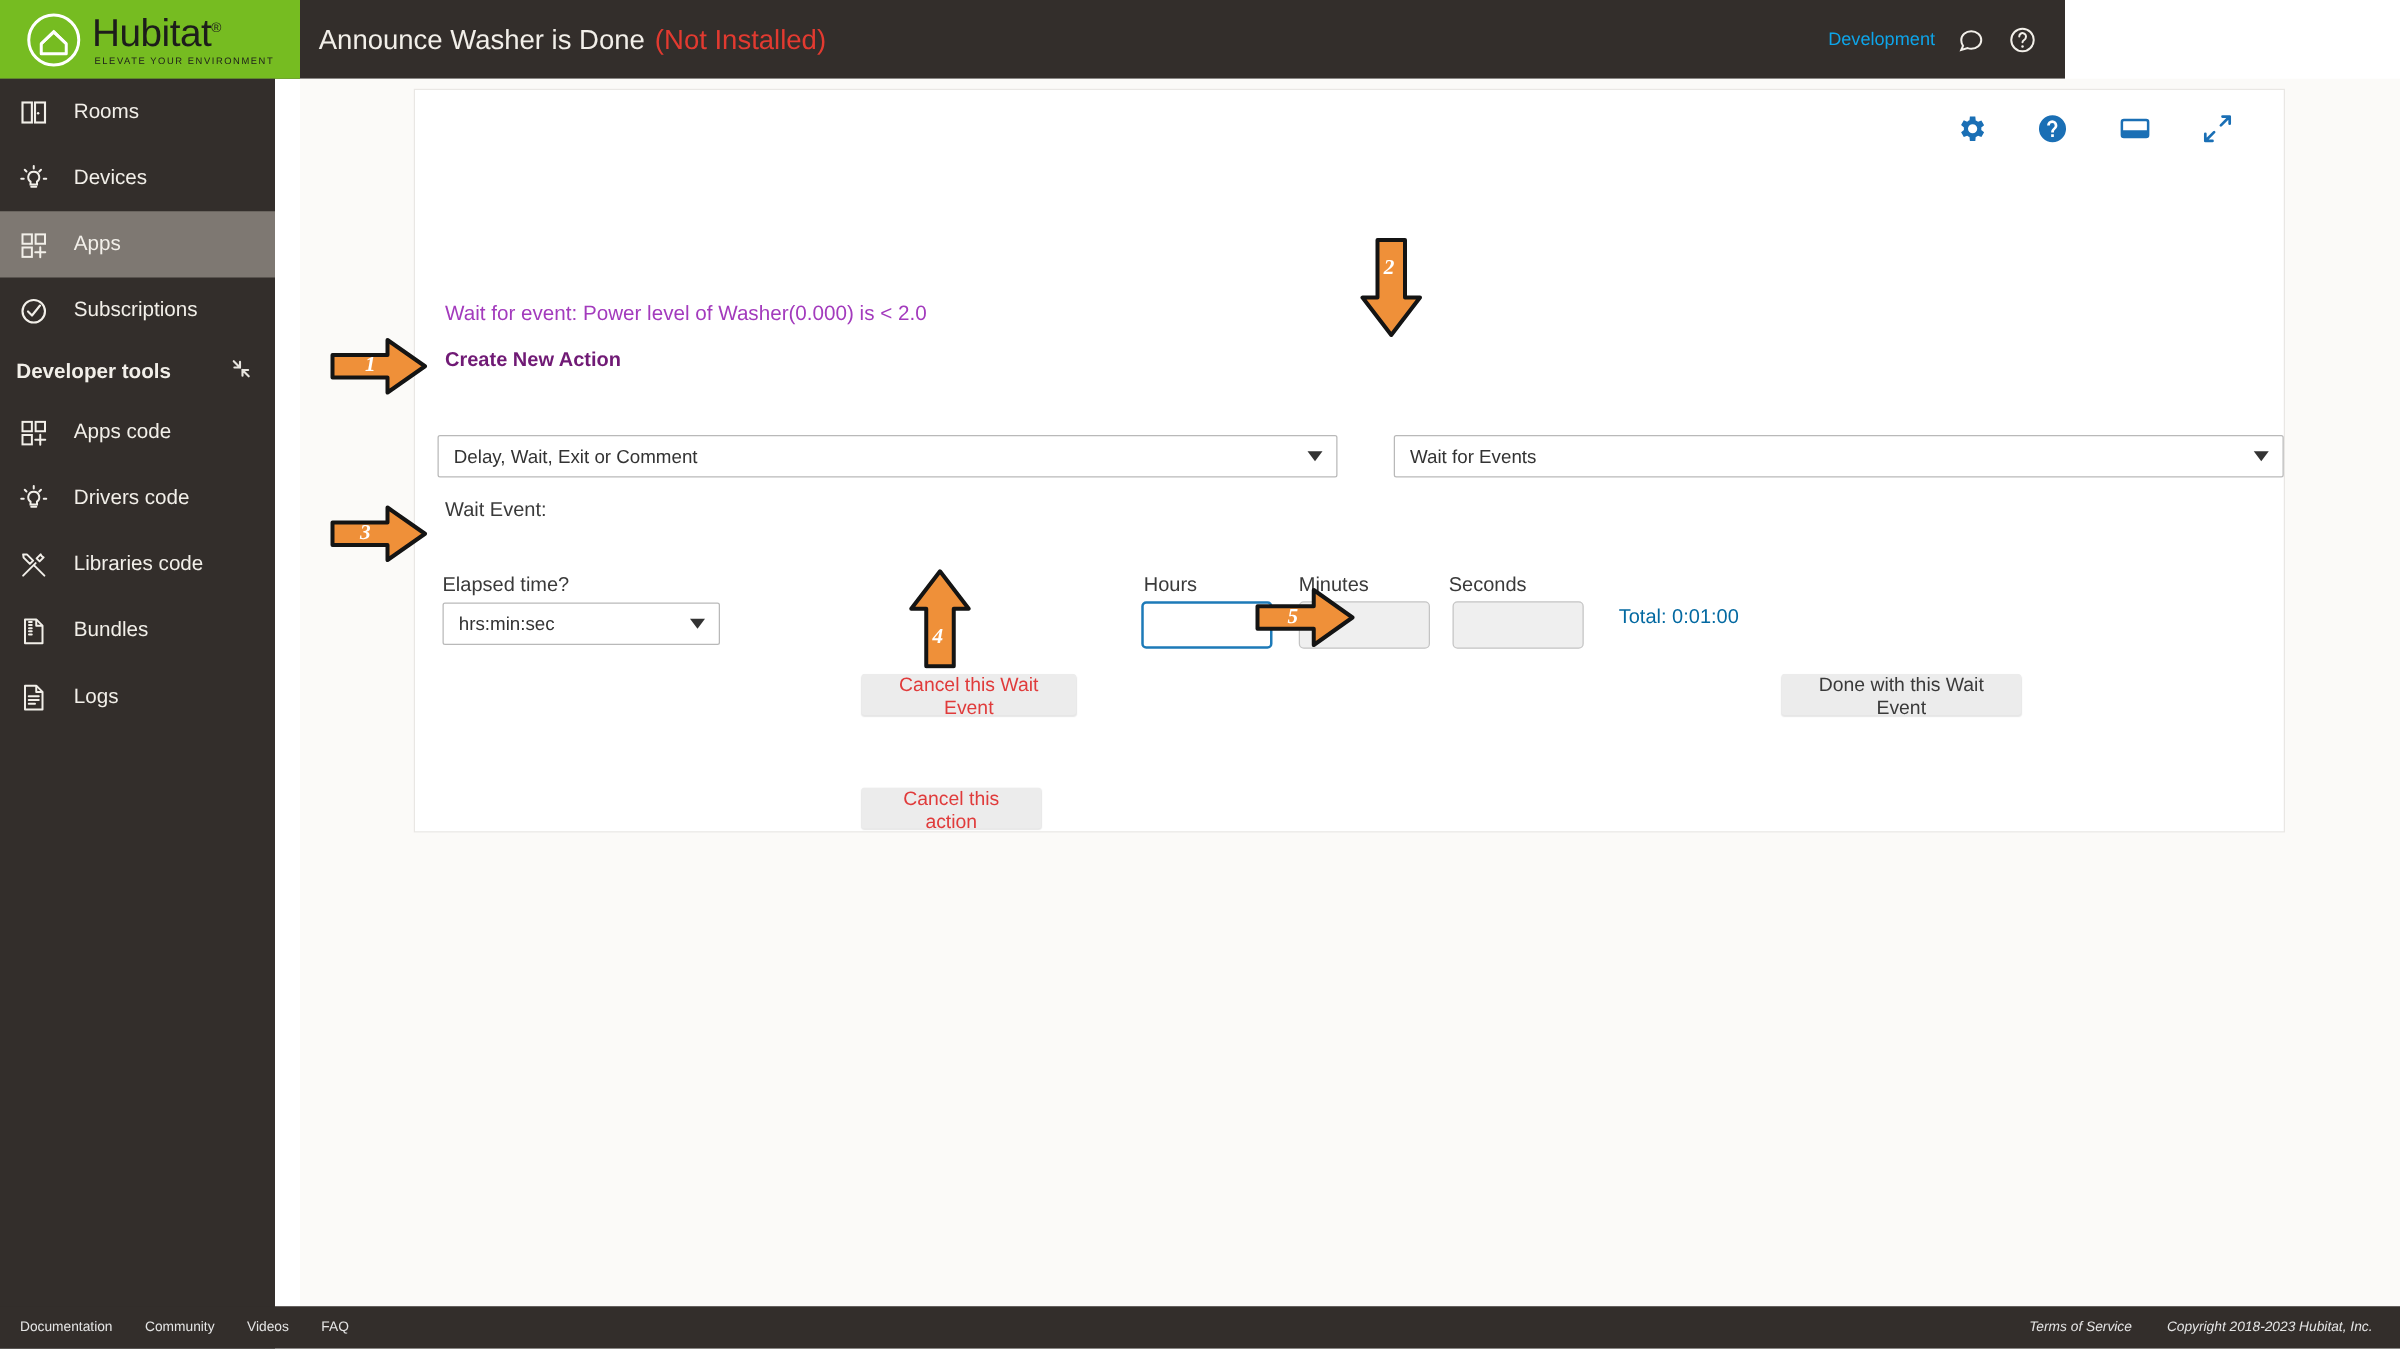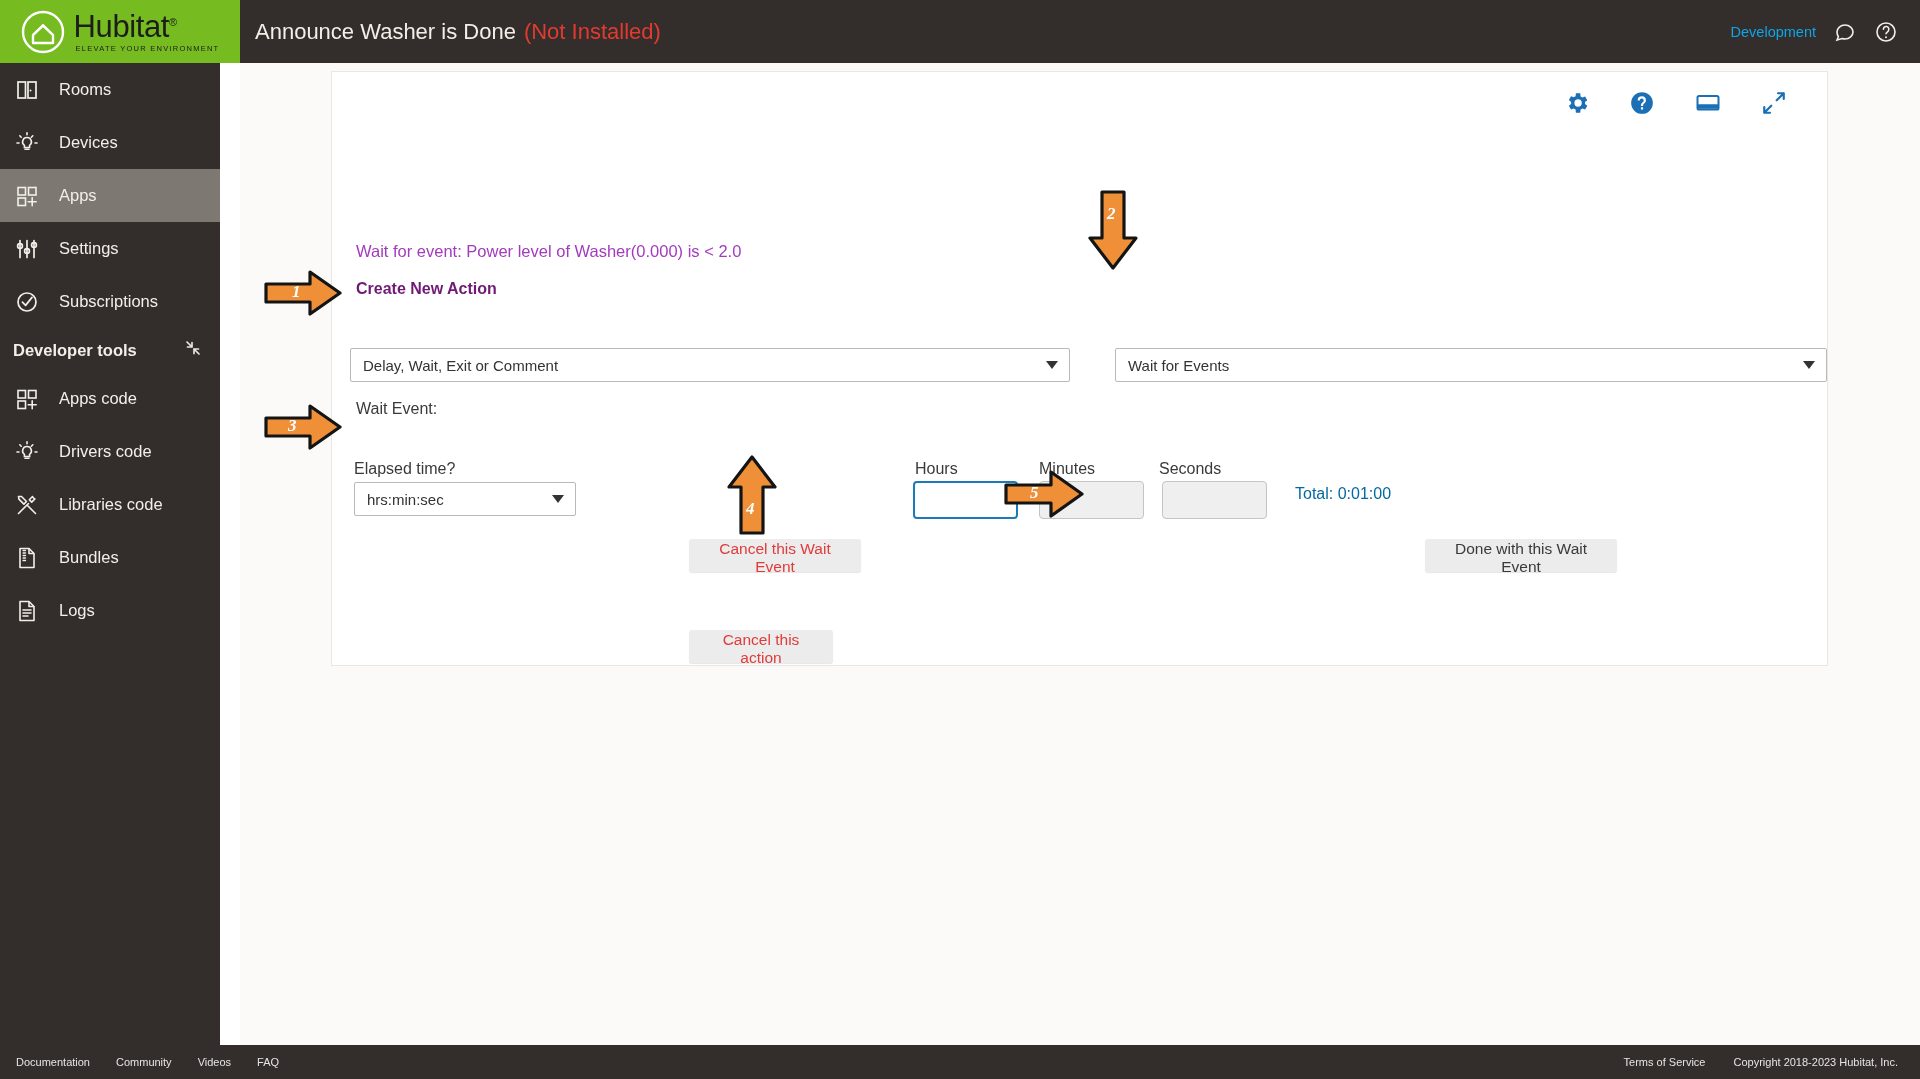--- a/index.html
+++ b/index.html
@@ -16,21 +16,21 @@
     position: relative;
     width: 1920px;
     height: 1079px;
     background: #ffffff;
   }
 
   
   .topbar {
     position: absolute;
     top: 0; left: 0;
-    width: 1920px;
+    width: 1652px;
     height: 63px;
     background: #332e2b;
     display: flex;
     align-items: stretch;
     justify-content: center;
   }
   .brand {
     width: 240px;
     height: 63px;
     background: #76bc21;
@@ -254,21 +254,21 @@
     bottom: 0; left: 0;
     width: 1920px;
     height: 34px;
     background: #332e2b;
     display: flex;
     align-items: center;
     justify-content: space-between;
     padding: 0 22px 0 16px;
   }
   .footer-left { display: flex; gap: 26px; }
-  .footer-right { display: flex; gap: 28px; }
+  .footer-right { display: flex; gap: 28px; font-style: italic; }
   .footer a, .footer span {
     color: #e5e5e5;
     font-size: 11px;
     text-decoration: none;
     cursor: pointer;
   }
   .footer .copyright { cursor: default; }
 </style>
 </head>
 <body>
@@ -345,31 +345,20 @@
         <svg width="26" height="26" viewBox="0 0 26 26" fill="none" stroke="#f2efe9" stroke-width="1.6">
           <rect x="4" y="4.5" width="7.5" height="7.5"></rect>
           <rect x="14.5" y="4.5" width="7.5" height="7.5"></rect>
           <rect x="4" y="15" width="7.5" height="7.5"></rect>
           <path d="M18.2 14.8v8M14.2 18.8h8" stroke-linecap="round"></path>
         </svg>
       </span>
       <span>Apps</span>
     </div>
 
-    <div class="nav-item">
-      <span class="nav-icon">
-        <svg width="26" height="26" viewBox="0 0 26 26" fill="none" stroke="#f2efe9" stroke-width="1.7">
-          <path d="M6 4.5v17M13 4.5v17M20 4.5v17" stroke-linecap="round"></path>
-          <circle cx="6" cy="10" r="2.4"></circle>
-          <circle cx="13" cy="15" r="2.4"></circle>
-          <circle cx="20" cy="9" r="2.4"></circle>
-        </svg>
-      </span>
-      <span>Settings</span>
-    </div>
 
     <div class="nav-item">
       <span class="nav-icon">
         <svg width="26" height="26" viewBox="0 0 26 26" fill="none" stroke="#f2efe9" stroke-width="1.7">
           <circle cx="13" cy="13" r="9"></circle>
           <path d="M8.4 13.2l3.2 3.2L18 8.4" stroke-linecap="round" stroke-linejoin="round"></path>
         </svg>
       </span>
       <span>Subscriptions</span>
     </div>

